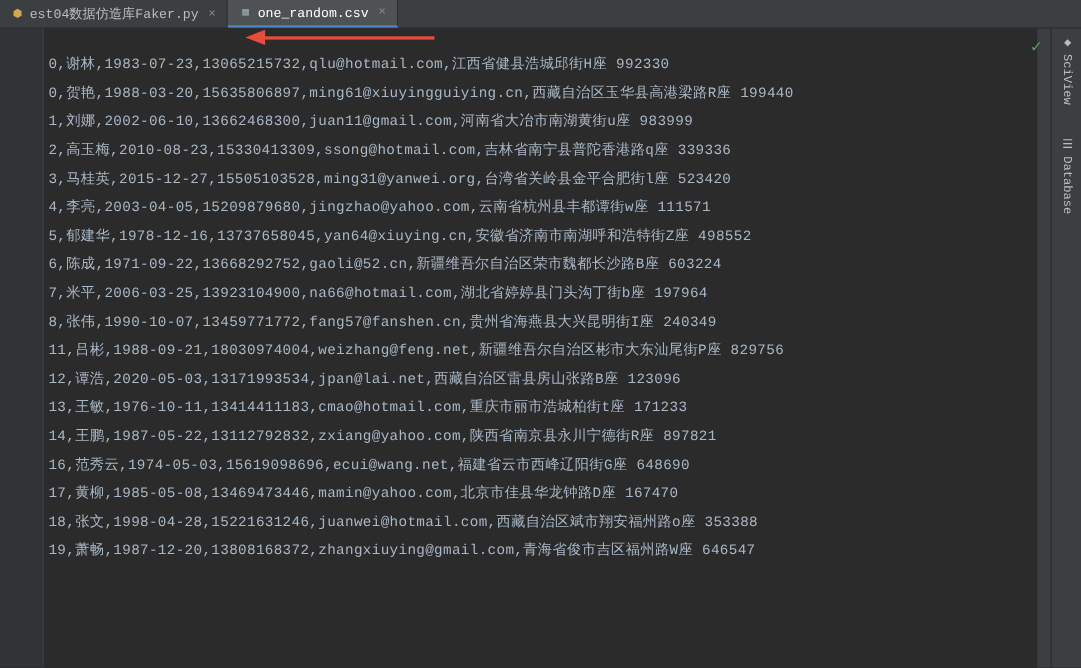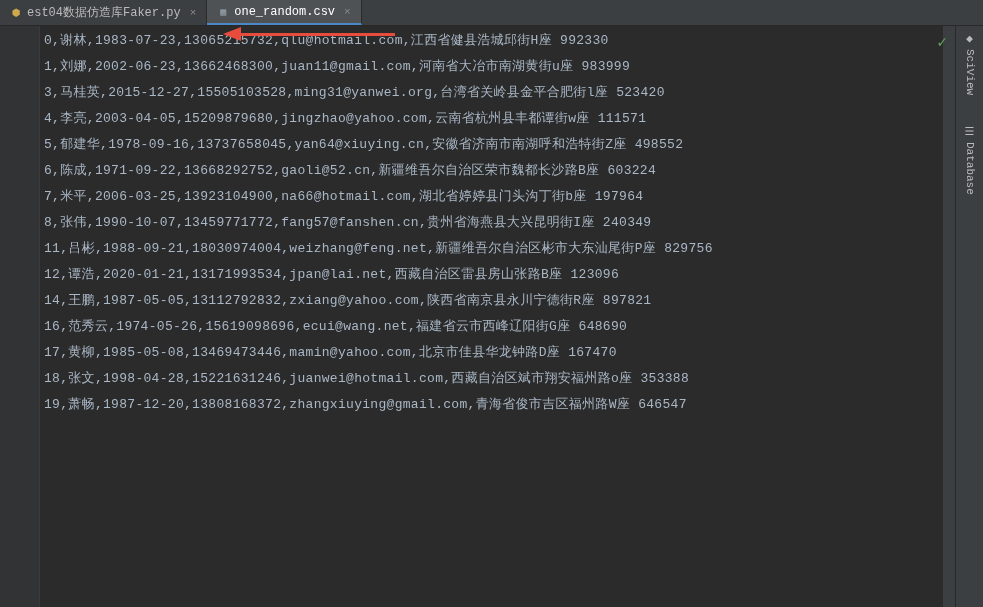--- a/index.html
+++ b/index.html
@@ -82,21 +82,21 @@
       height: calc(100% - 26px);
     }
     .gutter {
       width: 40px;
       background: #313335;
       border-right: 1px solid #3b3b3b;
       padding-top: 10px;
     }
     .content {
       flex: 1;
-      padding: 2px 0 0 4px;
+      padding: 20px 0 0 4px;
       line-height: 26px;
       letter-spacing: 0.3px;
       overflow: hidden;
     }
     .line { white-space: pre; }
     .sidebar-right {
       width: 28px;
       background: #3c3f41;
       border-left: 1px solid #282828;
       display: flex;
@@ -158,31 +158,34 @@
 
 <div class="arrow">
   <div class="arrow-head"></div>
   <div class="arrow-line"></div>
 </div>
 
 <div class="editor-wrapper">
   <div class="gutter"></div>
   <div class="content" id="content">
       <div class="line">0,谢林,1983-07-23,13065215732,qlu@hotmail.com,江西省健县浩城邱街H座 992330</div>
-      <div class="line">1,刘娜,2002-06-23,13662468300,juan11@gmail.com,河南省大冶市南湖黄街u座 983999</div>
+      <div class="line">0,贺艳,1988-03-20,15635806897,ming61@xiuyingguiying.cn,西藏自治区玉华县高港梁路R座 199440</div>
+      <div class="line">1,刘娜,2002-06-10,13662468300,juan11@gmail.com,河南省大冶市南湖黄街u座 983999</div>
+      <div class="line">2,高玉梅,2010-08-23,15330413309,ssong@hotmail.com,吉林省南宁县普陀香港路q座 339336</div>
       <div class="line">3,马桂英,2015-12-27,15505103528,ming31@yanwei.org,台湾省关岭县金平合肥街l座 523420</div>
       <div class="line">4,李亮,2003-04-05,15209879680,jingzhao@yahoo.com,云南省杭州县丰都谭街w座 111571</div>
-      <div class="line">5,郁建华,1978-09-16,13737658045,yan64@xiuying.cn,安徽省济南市南湖呼和浩特街Z座 498552</div>
+      <div class="line">5,郁建华,1978-12-16,13737658045,yan64@xiuying.cn,安徽省济南市南湖呼和浩特街Z座 498552</div>
       <div class="line">6,陈成,1971-09-22,13668292752,gaoli@52.cn,新疆维吾尔自治区荣市魏都长沙路B座 603224</div>
       <div class="line">7,米平,2006-03-25,13923104900,na66@hotmail.com,湖北省婷婷县门头沟丁街b座 197964</div>
       <div class="line">8,张伟,1990-10-07,13459771772,fang57@fanshen.cn,贵州省海燕县大兴昆明街I座 240349</div>
       <div class="line">11,吕彬,1988-09-21,18030974004,weizhang@feng.net,新疆维吾尔自治区彬市大东汕尾街P座 829756</div>
-      <div class="line">12,谭浩,2020-01-21,13171993534,jpan@lai.net,西藏自治区雷县房山张路B座 123096</div>
-      <div class="line">14,王鹏,1987-05-05,13112792832,zxiang@yahoo.com,陕西省南京县永川宁德街R座 897821</div>
-      <div class="line">16,范秀云,1974-05-26,15619098696,ecui@wang.net,福建省云市西峰辽阳街G座 648690</div>
+      <div class="line">12,谭浩,2020-05-03,13171993534,jpan@lai.net,西藏自治区雷县房山张路B座 123096</div>
+      <div class="line">13,王敏,1976-10-11,13414411183,cmao@hotmail.com,重庆市丽市浩城柏街t座 171233</div>
+      <div class="line">14,王鹏,1987-05-22,13112792832,zxiang@yahoo.com,陕西省南京县永川宁德街R座 897821</div>
+      <div class="line">16,范秀云,1974-05-03,15619098696,ecui@wang.net,福建省云市西峰辽阳街G座 648690</div>
       <div class="line">17,黄柳,1985-05-08,13469473446,mamin@yahoo.com,北京市佳县华龙钟路D座 167470</div>
       <div class="line">18,张文,1998-04-28,15221631246,juanwei@hotmail.com,西藏自治区斌市翔安福州路o座 353388</div>
       <div class="line">19,萧畅,1987-12-20,13808168372,zhangxiuying@gmail.com,青海省俊市吉区福州路W座 646547</div>
     </div>
   <div class="scrollbar-v"></div>
   <div class="sidebar-right">
     <div class="side-item">
         <span>◆</span>
         <span>SciView</span>
       </div>

